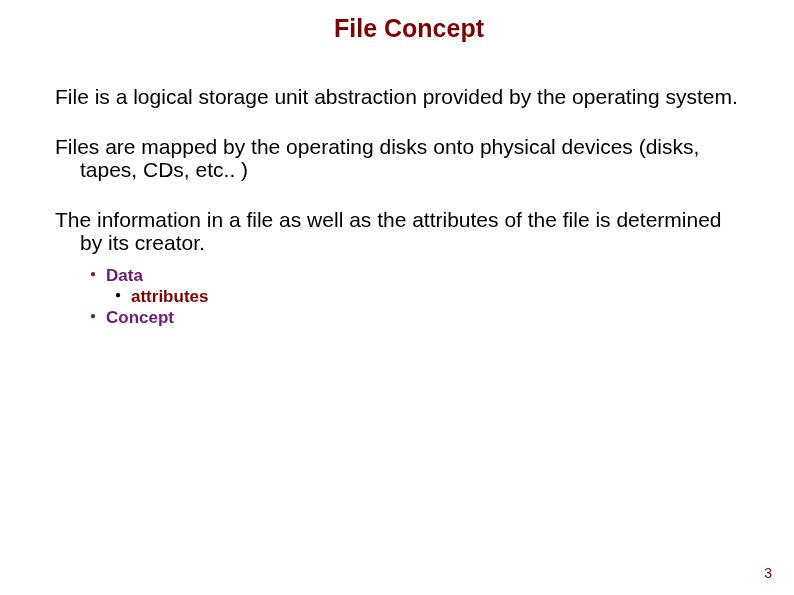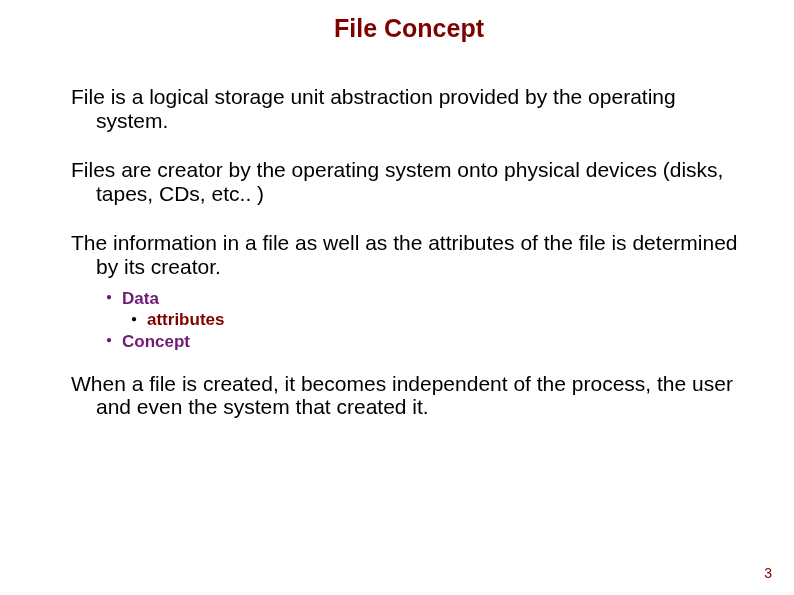--- a/index.html
+++ b/index.html
@@ -25,21 +25,20 @@
     text-align: center;
     font-weight: bold;
     font-size: 25px;
     color: #800000;
   }
   .content {
     position: absolute;
     top: 85px;
     left: 55px;
     right: 55px;
-    margin-left: 16px;
   }
   .para {
     font-size: 21px;
     line-height: 1.12;
     margin-bottom: 26px;
     text-indent: -25px;
     padding-left: 25px;
   }
   .para.last-gap {
     margin-bottom: 10px;
@@ -89,28 +88,27 @@
 </head>
 <body>
 
 <div class="slide">
 
   <div class="title">File Concept</div>
 
   <div class="content">
 
     <div class="para">File is a logical storage unit abstraction provided by the operating system.</div>
-    <div class="para">Files are creator by the operating system onto physical devices (disks, tapes, CDs, etc.. )</div>
+    <div class="para">Files are mapped by the operating disks onto physical devices (disks, tapes, CDs, etc.. )</div>
     <div class="para last-gap">The information in a file as well as the attributes of the file is determined by its creator.</div>
 
     <div class="bullets-block">
       <div class="bullet-l1"><span class="dot">●</span><span>Data</span></div>
       <div class="bullet-l2"><span class="dot">●</span><span>attributes</span></div>
       <div class="bullet-l1"><span class="dot">●</span><span>Concept</span></div>
     </div>
 
-    <div class="para">When a file is created, it becomes independent of the process, the user and even the system that created it.</div>
 
   </div>
 
   <div class="page-num">3</div>
 
 </div>
 
 </body></html>

